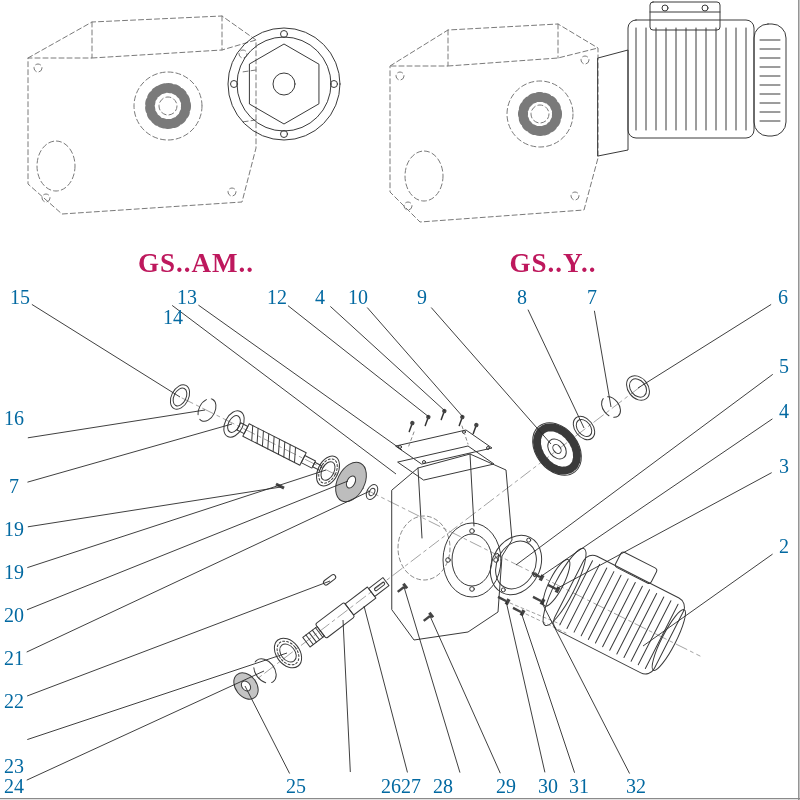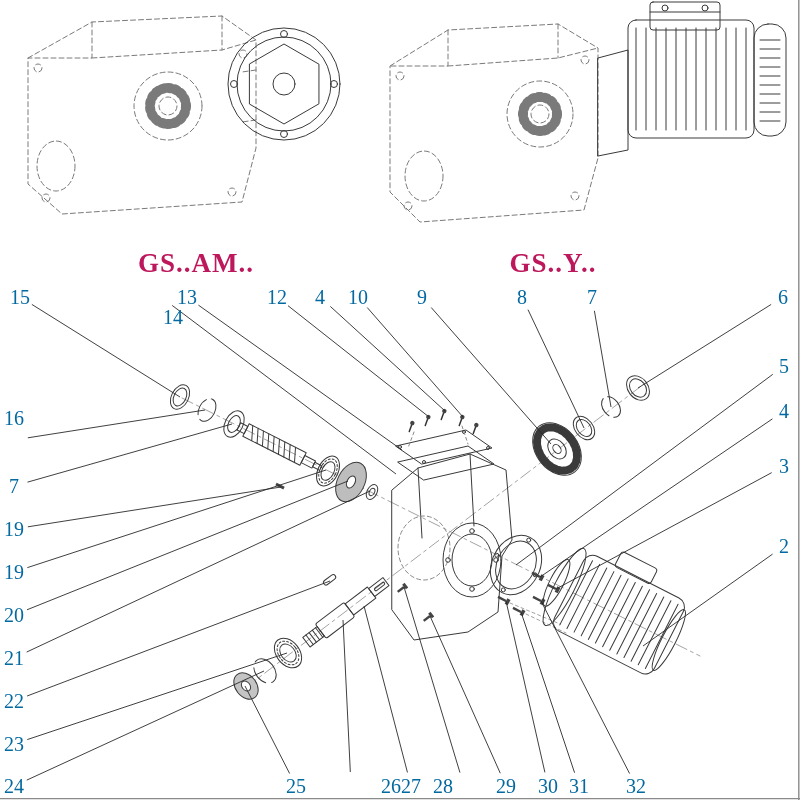--- a/index.html
+++ b/index.html
@@ -317,21 +317,21 @@
       <div class="callout" style="left: 187px; top: 297px;">13</div>
       <div class="callout" style="left: 173px; top: 297px; margin-top: 20px;">14</div>
       <div class="callout" style="left: 20px; top: 297px;">15</div>
       <div class="callout" style="left: 14px; top: 418px;">16</div>
       <div class="callout" style="left: 14px; top: 486px;">7</div>
       <div class="callout" style="left: 14px; top: 529px;">19</div>
       <div class="callout" style="left: 14px; top: 572px;">19</div>
       <div class="callout" style="left: 14px; top: 615px;">20</div>
       <div class="callout" style="left: 14px; top: 658px;">21</div>
       <div class="callout" style="left: 14px; top: 701px;">22</div>
-      <div class="callout" style="left: 14px; top: 744px;">23</div>
+      <div class="callout" style="left: 14px; top: 766px;">23</div>
       <div class="callout" style="left: 14px; top: 786px;">24</div>
       <div class="callout" style="left: 296px; top: 786px;">25</div>
       <div class="callout" style="left: 351px; top: 786px; margin-left: 40px;">26</div>
       <div class="callout" style="left: 411px; top: 786px;">27</div>
       <div class="callout" style="left: 443px; top: 786px; text-align: center;">28</div>
       <div class="callout" style="left: 506px; top: 786px;">29</div>
       <div class="callout" style="left: 548px; top: 786px;">30</div>
       <div class="callout" style="left: 579px; top: 786px;">31</div>
       <div class="callout" style="left: 636px; top: 786px;">32</div>
     </div>

